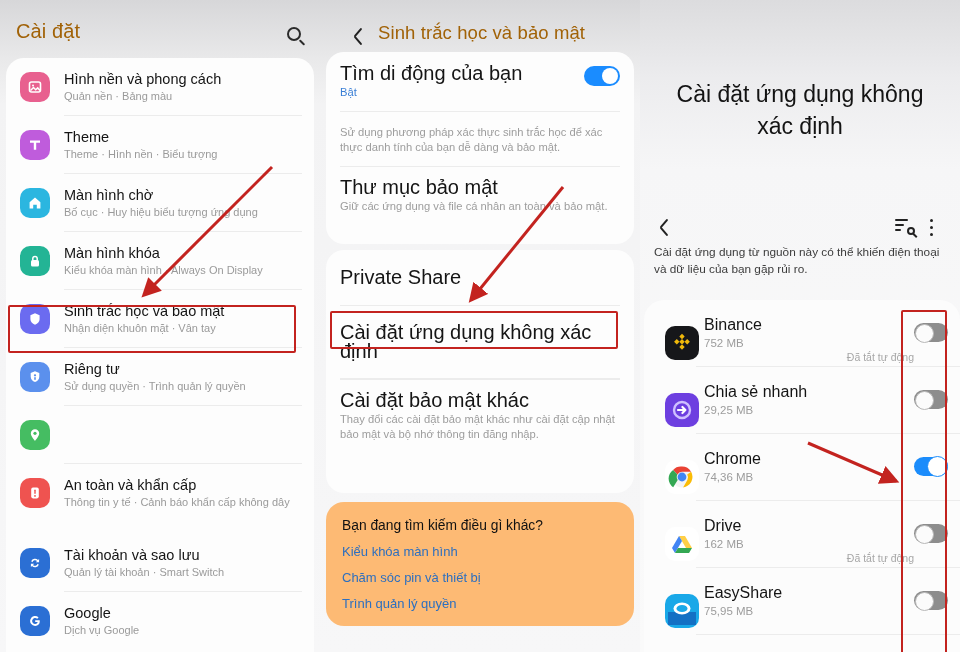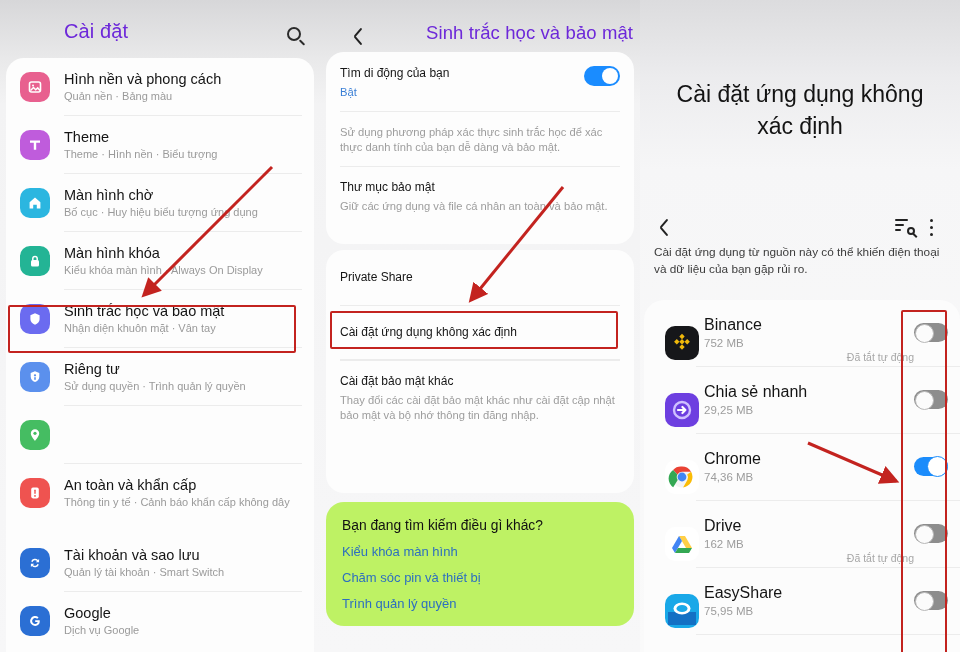--- a/index.html
+++ b/index.html
@@ -23,22 +23,22 @@
   }
   #panel3 .p-bg {
     background: linear-gradient(180deg, #dcdcde 0%, #ececee 12%, #f6f6f7 26%, #fafafa 100%);
   }
 
   .p-inner { position: absolute; inset: 0; }
 
   
   .hdr { position: absolute; left: 0; right: 0; top: 0; height: 58px; }
   .hdr-title {
-    position: absolute; color: #6d28d9; font-size: 20px; font-weight: 400;
-    letter-spacing: .1px; white-space: nowrap; margin-left: 48px;
+    position: absolute; color: #a16207; font-size: 20px; font-weight: 400;
+    letter-spacing: .1px; white-space: nowrap;
   }
   #p1-title { left: 16px; top: 20px; }
   #p2-title { left: 58px; top: 22px; font-size: 18.5px; }
 
   .icon-btn { position: absolute; }
   .srch { width: 22px; height: 22px; }
   .srch i { display:block; width:14px; height:14px; border:2px solid #2b2b2b; border-radius:50%; position:absolute; top:1px; left:1px;}
   .srch b { display:block; position:absolute; width:2px; height:7px; background:#2b2b2b; transform:rotate(-45deg); left:15px; top:13px; border-radius:1px;}
   #p1-search { left: 286px; top: 26px; }
 
@@ -64,34 +64,34 @@
   }
   .txtwrap { flex: 1 1 auto; min-width: 0; }
   .t1 { font-size: 14.5px; color: #141414; line-height: 18px; white-space: nowrap; }
   .t2 { font-size: 11px; color: #9a9a9a; line-height: 15px; margin-top:1px; white-space: nowrap; }
 
   
   #p1-list .row { height: 58px; }
 
   
   .p2row { position: relative; }
-  .p2-t1 { font-size: 12px; color:#151515; line-height:19px; }
+  .p2-t1 { font-size: 20px; color:#151515; line-height:19px; }
   .p2-t2 { font-size: 11.2px; color:#9d9d9d; line-height:15px; margin-top:2px; }
   .p2-t2.on { color:#3a7fd5; }
   .sw {
     position:absolute; right:14px; top:14px;
     width:36px; height:20px; border-radius:11px; background:#1a8cff;
   }
   .sw::after{
     content:""; position:absolute; right:2px; top:2px;
     width:16px; height:16px; border-radius:50%; background:#fff;
   }
   .tipcard{
     position:absolute; left:6px; right:6px;
-    background:#bef264; border-radius:18px;
+    background:#fdba74; border-radius:18px;
   }
   .tip-h { font-size:13.8px; color:#111; font-weight:400; }
   .tip-l { font-size:13px; color:#2d6fbf; line-height:26px; }
 
   
   #p3-bigtitle{
     position:absolute; left:18px; right:18px; top:78px;
     text-align:center; font-size:23px; color:#131313; line-height:32px;
   }
   #p3-desc{

